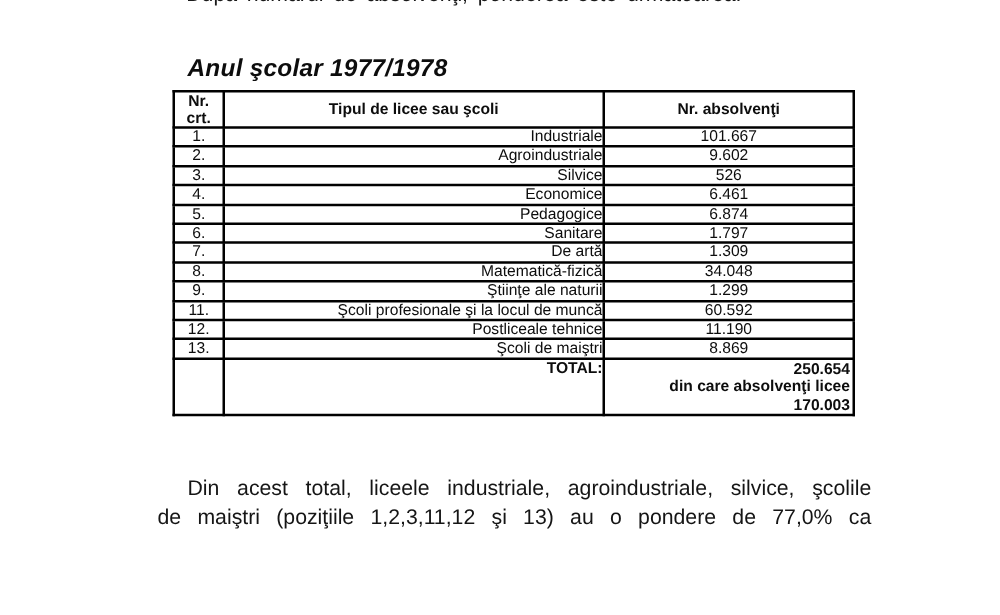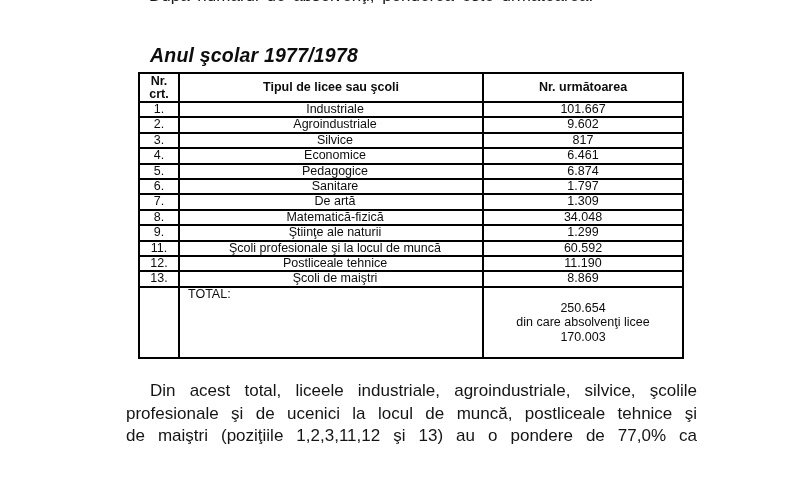--- a/index.html
+++ b/index.html
@@ -73,35 +73,36 @@
     white-space: pre-line;
     margin-top: 12px;
   }
   .tbl td {
     font-size: 12.5px;
     height: 13.4px;
     line-height: 13.4px;
     padding: 0;
   }
   .col-nr  { text-align: center; }
-  .col-tip { text-align: center; padding-left: 8px !important; }
+  .col-tip { text-align: right; padding-left: 8px !important; }
   .col-val { text-align: center; }
   .total-row td {
     vertical-align: top;
-    font-weight: normal;
+    font-weight: bold;
     height: auto;
+    text-align: right;
   }
   .total-label {
     padding-left: 8px !important;
     line-height: 14.5px;
   }
   .total-vals {
     text-align: center;
     line-height: 14.5px;
-    padding: 13px 2px !important;
+    padding: 0 2px !important;
   }
   .total-vals div { line-height: 14.5px; }
   
   .para {
     position: absolute;
     left: 126px;
     top: 356px;
     width: 571px;
     font-size: 17px;
     color: #151515;
@@ -133,37 +134,37 @@
     <colgroup>
       <col style="width:40px">
       <col style="width:304px">
       <col style="width:200px">
     </colgroup>
     <tbody>
       <tr>
         <th class="th-nrcrt">Nr.
 crt.</th>
         <th>Tipul de licee sau şcoli</th>
-        <th>Nr. următoarea</th>
+        <th>Nr. absolvenţi</th>
       </tr>
 
       <tr>
         <td class="col-nr">1.</td>
         <td class="col-tip">Industriale</td>
         <td class="col-val">101.667</td>
       </tr>
       <tr>
         <td class="col-nr">2.</td>
         <td class="col-tip">Agroindustriale</td>
         <td class="col-val">9.602</td>
       </tr>
       <tr>
         <td class="col-nr">3.</td>
         <td class="col-tip">Silvice</td>
-        <td class="col-val">817</td>
+        <td class="col-val">526</td>
       </tr>
       <tr>
         <td class="col-nr">4.</td>
         <td class="col-tip">Economice</td>
         <td class="col-val">6.461</td>
       </tr>
       <tr>
         <td class="col-nr">5.</td>
         <td class="col-tip">Pedagogice</td>
         <td class="col-val">6.874</td>
@@ -211,17 +212,16 @@
           <div>250.654</div>
           <div>din care absolvenţi licee</div>
           <div>170.003</div>
         </td>
       </tr>
     </tbody>
   </table>
 
   <div class="para">
     <div class="pline first">Din acest total, liceele industriale, agroindustriale, silvice, şcolile</div>
-    <div class="pline">profesionale şi de ucenici la locul de muncă, postliceale tehnice şi</div>
     <div class="pline">de maiştri (poziţiile 1,2,3,11,12 şi 13) au o pondere de 77,0% ca</div>
   </div>
 
 </div>
 
 </body></html>

